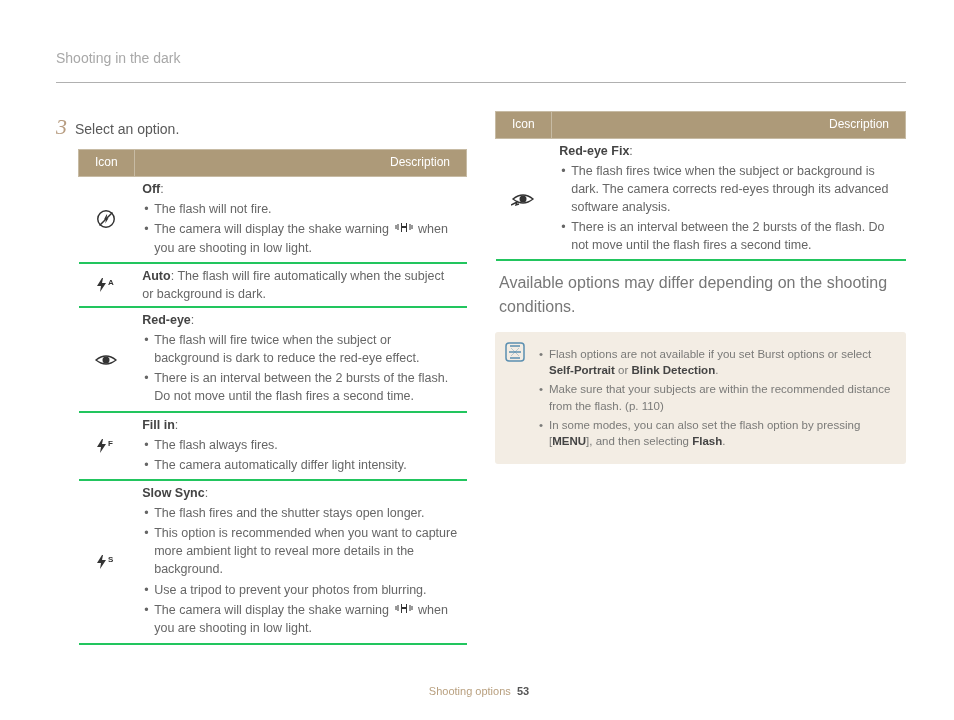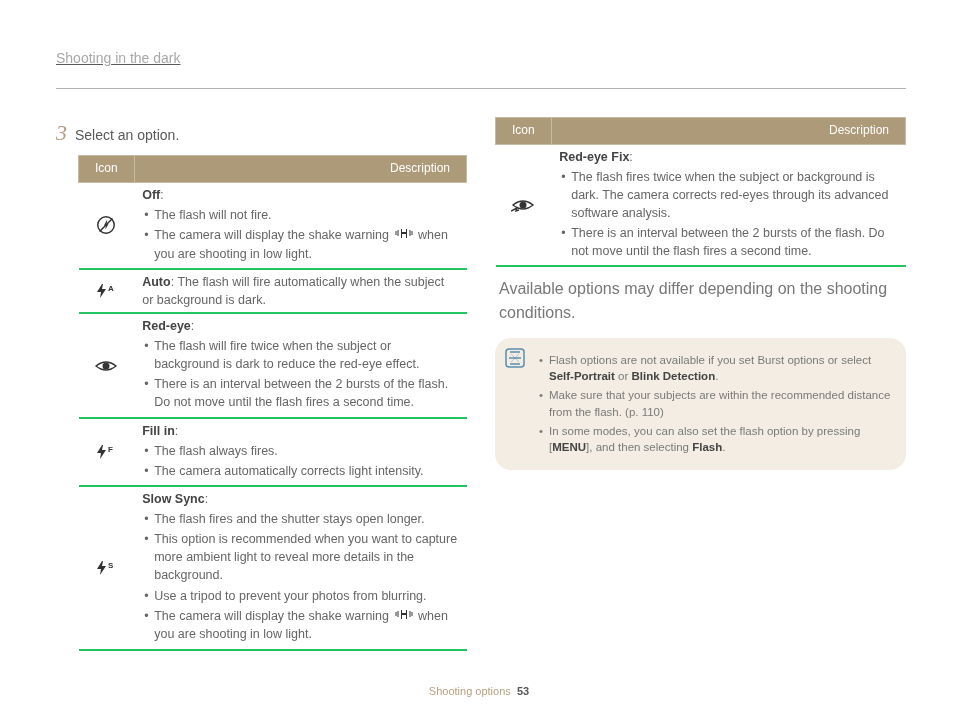--- a/index.html
+++ b/index.html
@@ -11,23 +11,22 @@
     position: relative;
     color: #595959;
     font-size: 12.5px;
     line-height: 1.45;
   }
   .page {
     padding: 48px 48px 0 56px;
   }
   .page-header {
     border-bottom: 1px solid #b0b0b0;
-    padding-bottom: 20px;
+    padding-bottom: 14px;
     margin-bottom: 28px;
-    text-decoration: underline;
   }
   .page-header span {
     color: #a8a8a8;
     font-size: 14px;
     font-weight: 300;
   }
   .columns {
     display: flex;
     gap: 28px;
   }
@@ -94,21 +93,21 @@
     top: 0;
   }
   b { color: #444; font-weight: bold; }
   .avail-note {
     font-size: 16px;
     color: #777;
     margin: 10px 4px 14px;
   }
   .note-box {
     background: #f3ede4;
-    border-radius: 16px;
+    border-radius: 3px;
     padding: 12px 14px 12px 42px;
     position: relative;
     font-size: 11.5px;
     color: #7a7a78;
   }
   .note-box .note-icon {
     position: absolute;
     left: 10px;
     top: 10px;
   }
@@ -215,21 +214,21 @@
           <td class="icon-cell">
             <svg class="icon" width="22" height="16" viewBox="0 0 22 16">
               <path d="M7 1L2 9h4l-1 6 6-9H7l1-5z" fill="#333"></path>
               <text x="13" y="8" font-size="8" font-weight="bold" fill="#333">F</text>
             </svg>
           </td>
           <td>
             <b>Fill in</b>:
             <ul class="desc">
               <li>The flash always fires.</li>
-              <li>The camera automatically corrects light intensity.</li>
+              <li>The camera automatically differ light intensity.</li>
             </ul>
           </td>
         </tr>
 
         <tr>
           <td class="icon-cell">
             <svg class="icon" width="22" height="16" viewBox="0 0 22 16">
               <path d="M7 1L2 9h4l-1 6 6-9H7l1-5z" fill="#333"></path>
               <text x="13" y="8" font-size="8" font-weight="bold" fill="#333">S</text>
             </svg>

